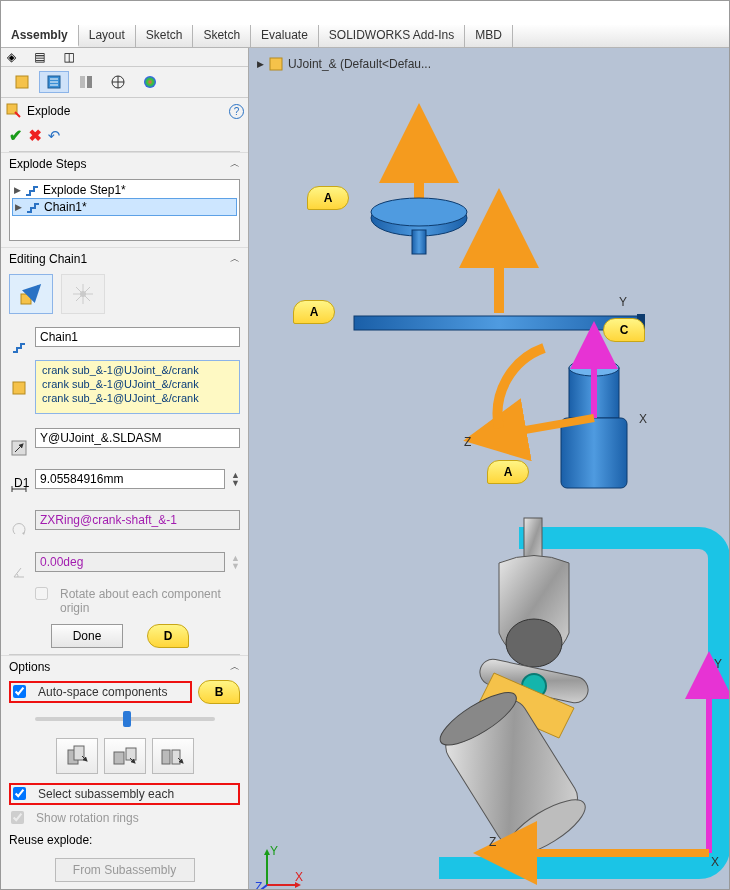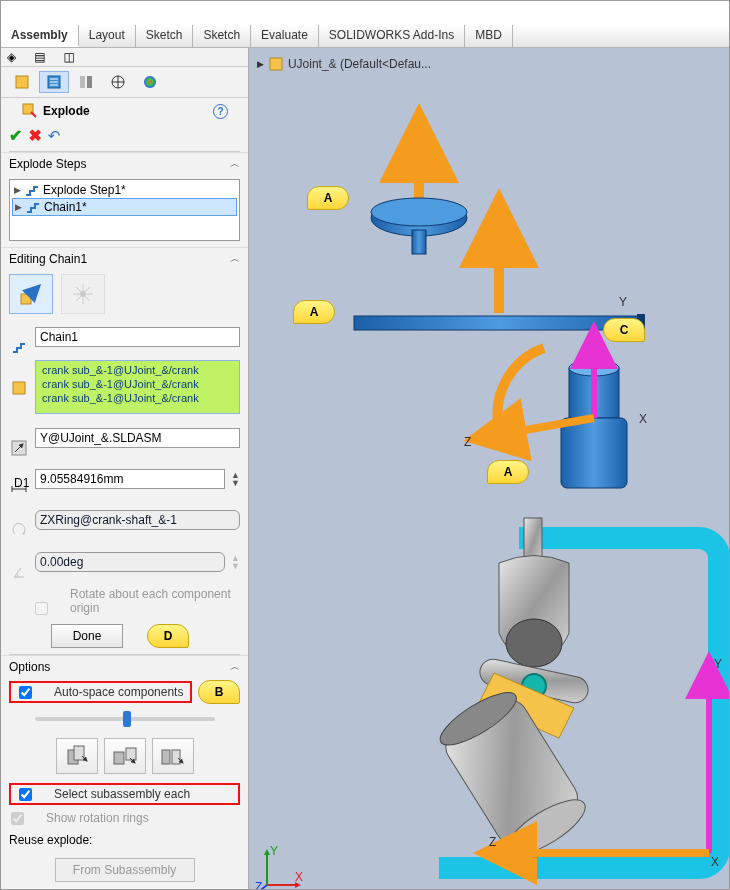--- a/index.html
+++ b/index.html
@@ -6,46 +6,46 @@
 body { background: #fff; width: 730px; height: 890px; overflow: hidden; border: 1px solid #999; }
 .tab-bar { display: flex; background: linear-gradient(#fefefe,#e6e6e6); border-bottom: 1px solid #b5b5b5; height: 23px; margin-top: 24px; }
 .tab { padding: 3px 10px; border-right: 1px solid #b5b5b5; color: #333; cursor: pointer; }
 .tab.active { background: #fff; font-weight: bold; border-bottom: 2px solid #fff; }
 .main { display: flex; height: calc(100% - 23px); }
 .sidebar { width: 248px; min-width: 248px; background: #f2f2f2; border-right: 1px solid #aaa; display: flex; flex-direction: column; overflow-y: auto; }
 .icon-row { display: flex; gap: 2px; padding: 4px 6px; border-bottom: 1px solid #ccc; align-items:center; }
 .icon-row.small { padding: 2px 6px; gap: 18px; }
 .ibtn { width: 30px; height: 22px; border: 1px solid transparent; display:flex; align-items:center; justify-content:center; cursor:pointer; }
 .ibtn.sel { border:1px solid #8cb4e8; background:#cfe2f9; }
-.feature-title { display:flex; align-items:center; padding: 4px 20px; font-weight:bold; }
+.feature-title { display:flex; align-items:center; padding: 4px 4px; font-weight:normal; }
 .feature-title .help { margin-left:auto; color:#2a72c4; border:1px solid #2a72c4; border-radius:50%; width:15px; height:15px; font-size:10px; text-align:center; line-height:13px; }
 .confirm-row { display:flex; gap:6px; padding:2px 8px 6px; align-items:center; }
 .section-header { display:flex; align-items:center; padding:4px 8px; font-weight:normal; background:#f2f2f2; border-top:1px solid #ddd; }
 .section-header .chev { margin-left:auto; font-size:10px; }
 .hr { border-top:1px solid #ccc; margin:0 8px; }
 .steps-box { background:#fff; margin:4px 8px 6px 8px; border:1px solid #999; padding:2px; height:62px; position:relative; }
 .step-row { display:flex; align-items:center; padding:1px 2px; cursor:pointer; }
 .step-row.sel { background:#cde6ff; border:1px solid #5da1e6; }
 .step-row .arrow { width:10px; color:#555; font-size:9px; }
 .edit-body { padding:4px 8px; display:flex; flex-direction:column; gap:6px; }
 .two-btn { display:flex; gap:8px; }
 .bigbtn { width:44px; height:40px; border:1px solid #8cb4e8; background:#dfeefc; display:flex; align-items:center; justify-content:center; cursor:pointer; }
 .bigbtn.dis { background:#eee; border-color:#ccc; opacity:.55; }
 .field-row { display:flex; align-items:center; gap:6px; }
 .field-row .ic { width:20px; display:flex; justify-content:center;margin-top:20px; }
 .field-row input { flex:1; border:1px solid #999; padding:2px 4px; height:20px; }
-.field-row input.dis, .field-row .textbox.dis { background:#eee; color:#0f172a;border-radius:6px; }
+.field-row input.dis, .field-row .textbox.dis { background:#eee; color:#a21caf; }
 .textbox { flex:1; border:1px solid #8cb4e8; background:#fff; padding:2px 4px; }
-.sel-list { height:54px; overflow:hidden; background:#bef264; }
+.sel-list { height:54px; overflow:hidden; background:#fef9c3; }
 .sel-list div { color:#0a3d7a; font-size:11px; white-space:nowrap; padding:1px 2px; }
-.chk-row { display:flex; align-items:flex-end; gap:22px; padding:1px 0 1px 26px; color:#333; }
+.chk-row { display:flex; align-items:flex-start; gap:12px; padding:1px 0 1px 26px; color:#333; }
 .chk-row.dis { color:#999; }
 .done-btn { margin:2px 0 2px 42px; width:72px; height:24px; border:1px solid #999; background:linear-gradient(#fdfdfd,#e6e6e6); cursor:pointer; }
 .opt-body { padding:2px 8px 6px 8px; display:flex; flex-direction:column; gap:5px; }
-.redbox { border:2px solid #e11; padding:1px 6px; }
+.redbox { border:2px solid #e11; padding:1px 0; }
 .slider-wrap { display:flex; align-items:center; justify-content:center; height:20px; }
 .slider-track { width:180px; height:4px; background:#cfcfcf; border-radius:2px; position:relative; }
 .slider-thumb { position:absolute; top:-6px; left:88px; width:8px; height:16px; background:#2a79d8; border-radius:2px; }
 .three-btn { display:flex; gap:6px; justify-content:center; margin:4px 0; }
 .smbtn { width:42px; height:36px; border:1px solid #bbb; background:linear-gradient(#fdfdfd,#eaeaea); cursor:pointer; display:flex; align-items:center; justify-content:center; }
 .from-sub { margin:4px auto 10px; display:block; width:140px; height:24px; border:1px solid #bbb; background:#eee; color:#999; }
 .canvas { flex:1; background:#b7c3d5; position:relative; overflow:hidden; }
 .crumb { position:absolute; top:8px; left:8px; display:flex; align-items:center; gap:4px; color:#333; }
 .crumb .arrow { font-size:9px; }
 .callout { position:absolute; background:linear-gradient(#fff585,#ffd63a); border:1px solid #c8a617; border-radius:12px 12px 12px 2px; width:42px; height:24px; display:flex; align-items:center; justify-content:center; font-weight:bold; }

